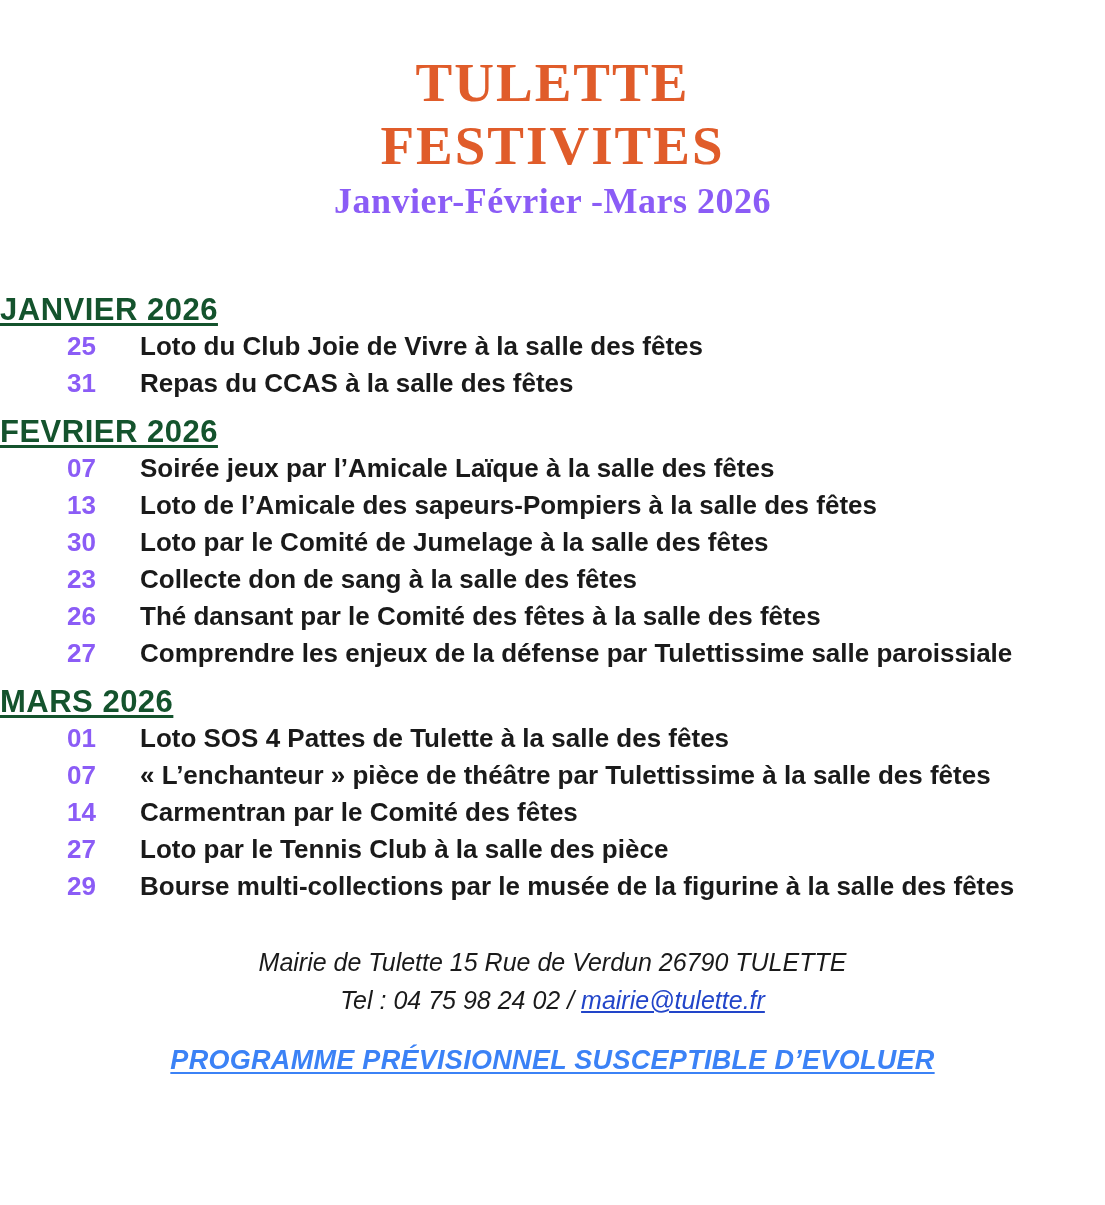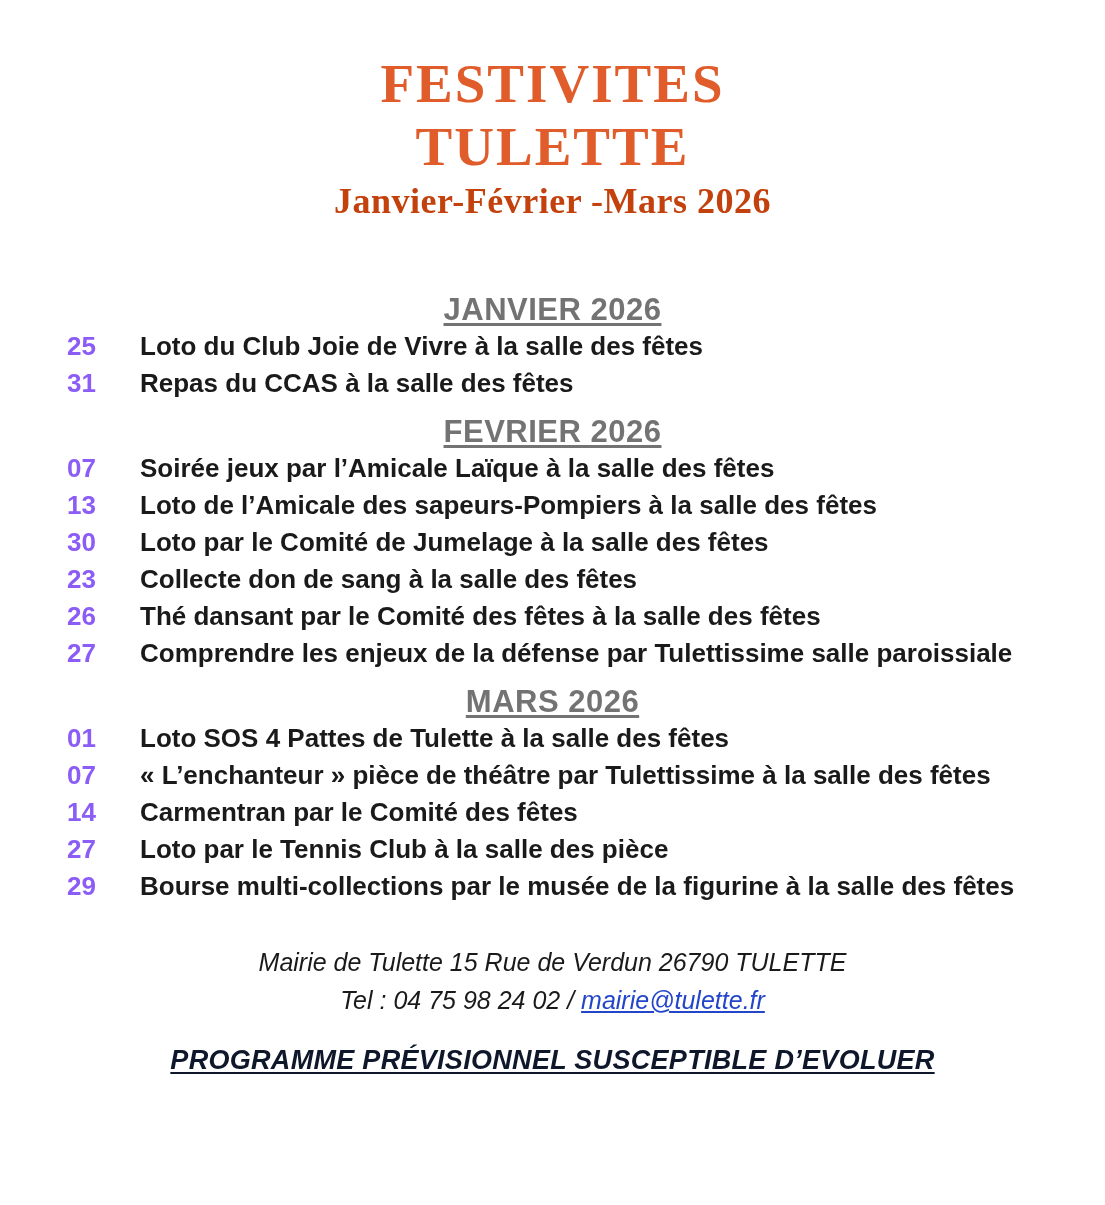--- a/index.html
+++ b/index.html
@@ -37,31 +37,30 @@
   .title-1 {
     font-size: 55px;
     line-height: 62px;
   }
   .title-2 {
     font-size: 55px;
     line-height: 64px;
   }
   .subtitle {
     font-family: "Liberation Serif", serif;
-    color: #c2410c;
+    color: #8b5cf6;
     font-weight: bold;
     font-size: 36px;
     line-height: 46px;
     letter-spacing: 0.5px;
   }
 
   
   .month-heading {
-    text-align: center;
-    color: #737373;
+    color: #14532d;
     font-weight: bold;
     font-size: 31px;
     text-decoration: underline;
     text-underline-offset: 3px;
     letter-spacing: 0.5px;
   }
   #jan-heading { margin-top: 68px; }
   #fev-heading { margin-top: 12px; }
   #mar-heading { margin-top: 12px; }
 
@@ -111,31 +110,31 @@
   }
   .disclaimer {
     margin-top: 26px;
     text-align: center;
     font-style: italic;
     font-weight: bold;
     font-size: 27px;
     text-decoration: underline;
     text-underline-offset: 3px;
     letter-spacing: 0.3px;
-    color: #0f172a;
+    color: #3b82f6;
   }
 </style>
 </head>
 <body>
 
 <div class="page">
 
   <div class="header">
+    <div class="title-line title-1">TULETTE</div>
     <div class="title-line title-2">FESTIVITES</div>
-    <div class="title-line title-1">TULETTE</div>
     <div class="subtitle">Janvier-Février -Mars 2026</div>
   </div>
 
   <div class="month-heading" id="jan-heading">JANVIER 2026</div>
   <ul class="events">
     <li class="event-row">
       <span class="event-day">25</span>
       <span class="event-text">Loto du Club Joie de Vivre à la salle des fêtes</span>
     </li>
     <li class="event-row">

